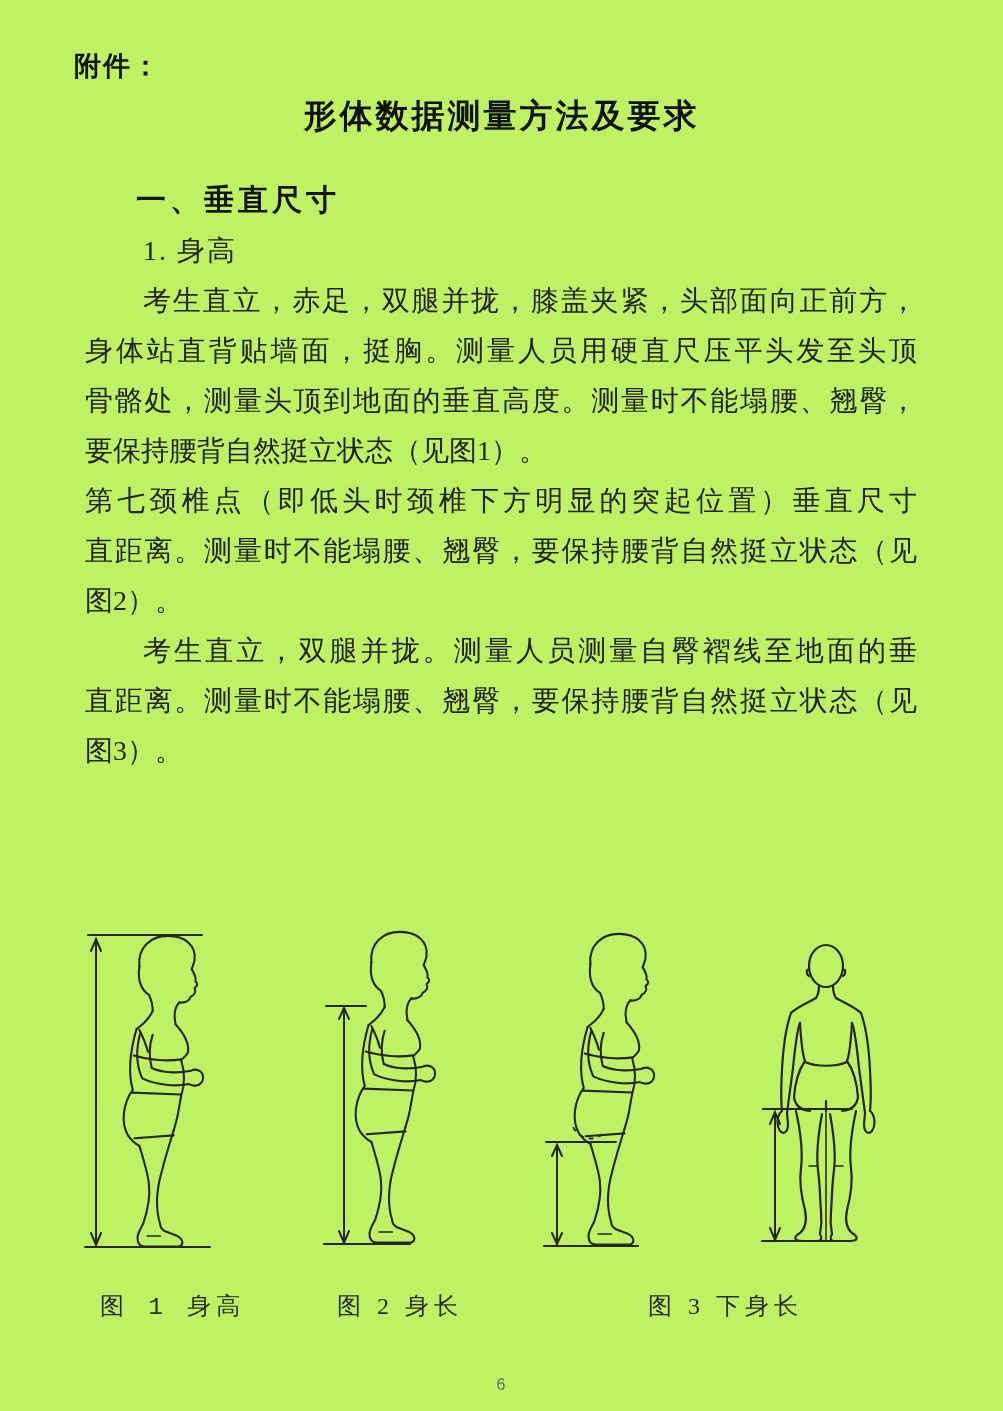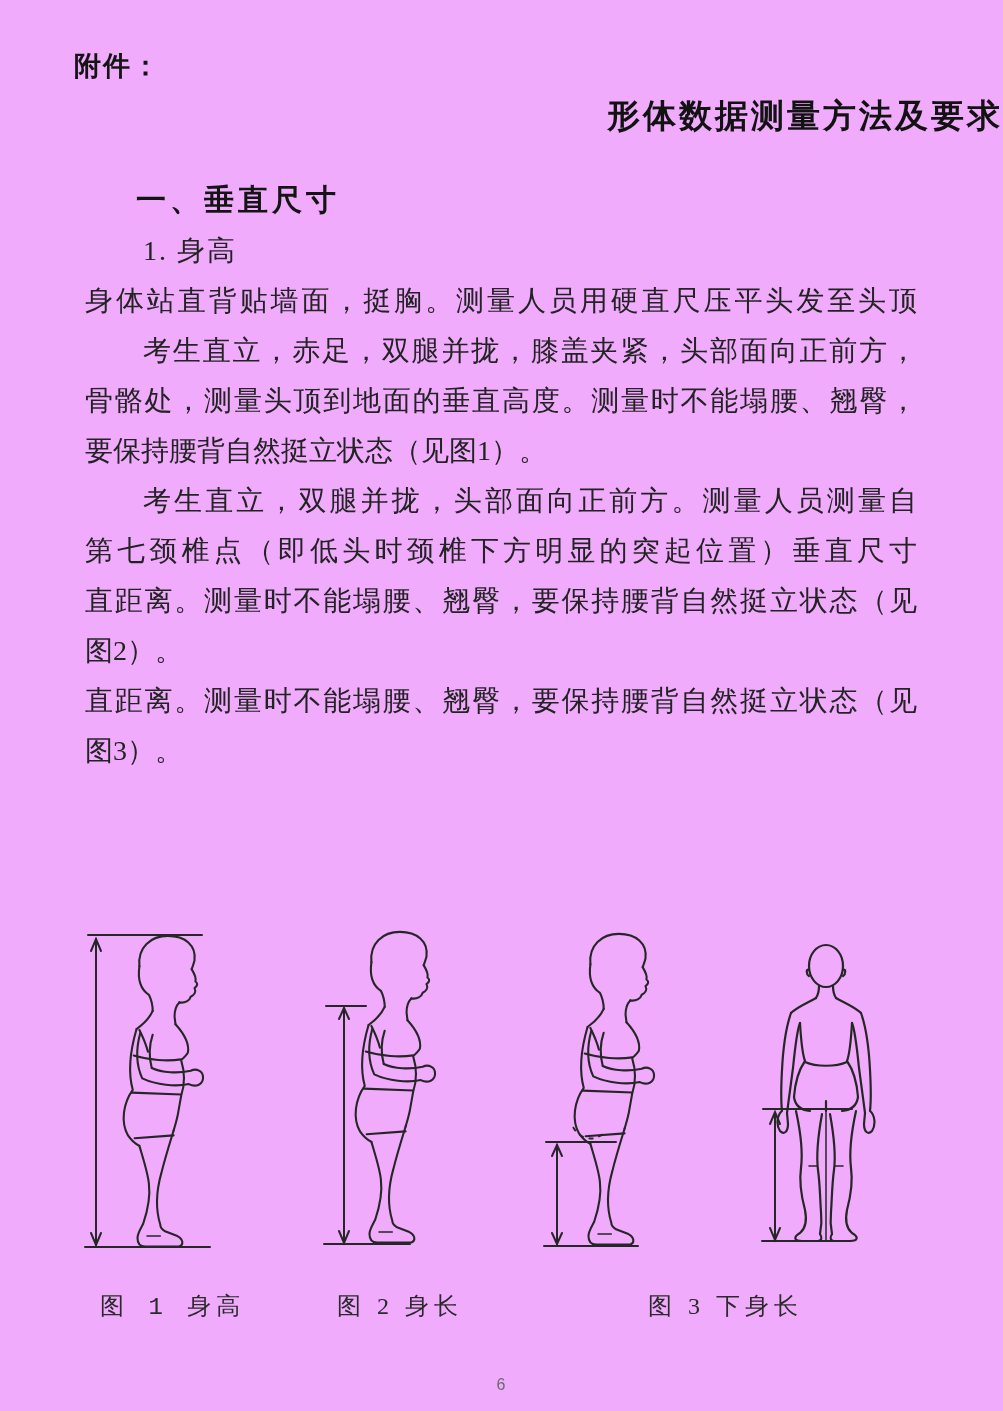--- a/index.html
+++ b/index.html
@@ -1,27 +1,27 @@
 <!DOCTYPE html>
 <html><head>
 <meta charset="utf-8">
 <title>形体数据测量方法及要求</title>
 <style>
   html,body{margin:0;padding:0;background:#ffffff;}
   .page{
-    position:relative;width:1003px;height:1411px;background:#f0abfc;
+    position:relative;width:1003px;height:1411px;background:#bef264;
     overflow:hidden;color:#1f1f1f;
   }
   .attachment{
     position:absolute;left:74px;top:48px;
     font-family:"Liberation Sans",sans-serif;font-weight:bold;
     font-size:27px;letter-spacing:2px;color:#141414;
   }
   .doc-title{
-    position:absolute;left:0;right:0;top:94px;text-align:right;
+    position:absolute;left:0;right:0;top:94px;text-align:center;
     font-family:"Liberation Sans",sans-serif;font-weight:bold;
     font-size:33px;letter-spacing:3px;color:#121212;
   }
   .section-heading{
     position:absolute;left:136px;top:180px;
     font-family:"Liberation Sans",sans-serif;font-weight:bold;
     font-size:30px;letter-spacing:4px;color:#141414;
   }
   .textblock{
     position:absolute;left:85px;top:226px;width:832px;
@@ -52,30 +52,30 @@
 <div class="page">
 
   <div class="attachment">附件：</div>
 
   <div class="doc-title">形体数据测量方法及要求</div>
 
   <div class="section-heading">一、垂直尺寸</div>
 
   <div class="textblock">
     <div class="line h">1. 身高</div>
+    <div class="line first j">考生直立，赤足，双腿并拢，膝盖夹紧，头部面向正前方，</div>
     <div class="line j">身体站直背贴墙面，挺胸。测量人员用硬直尺压平头发至头顶</div>
-    <div class="line first j">考生直立，赤足，双腿并拢，膝盖夹紧，头部面向正前方，</div>
     <div class="line j">骨骼处，测量头顶到地面的垂直高度。测量时不能塌腰、翘臀，</div>
     <div class="line">要保持腰背自然挺立状态（见图1）。</div>
 
-    <div class="line first j">考生直立，双腿并拢，头部面向正前方。测量人员测量自</div>
     <div class="line j">第七颈椎点（即低头时颈椎下方明显的突起位置）垂直尺寸</div>
     <div class="line j">直距离。测量时不能塌腰、翘臀，要保持腰背自然挺立状态（见</div>
     <div class="line">图2）。</div>
 
+    <div class="line first j">考生直立，双腿并拢。测量人员测量自臀褶线至地面的垂</div>
     <div class="line j">直距离。测量时不能塌腰、翘臀，要保持腰背自然挺立状态（见</div>
     <div class="line">图3）。</div>
   </div>
 
   <div class="figures-strip">
     <svg width="900" height="345" viewBox="0 0 900 345">
       <defs>
         <g id="sideFig" fill="none" stroke="#262626" stroke-width="2.2" stroke-linecap="round" stroke-linejoin="round">
 
           <path d="M52,34 C50,14 64,2 82,2 C100,2 112,12 110,28 C109,32 108,34 107,37"></path>

